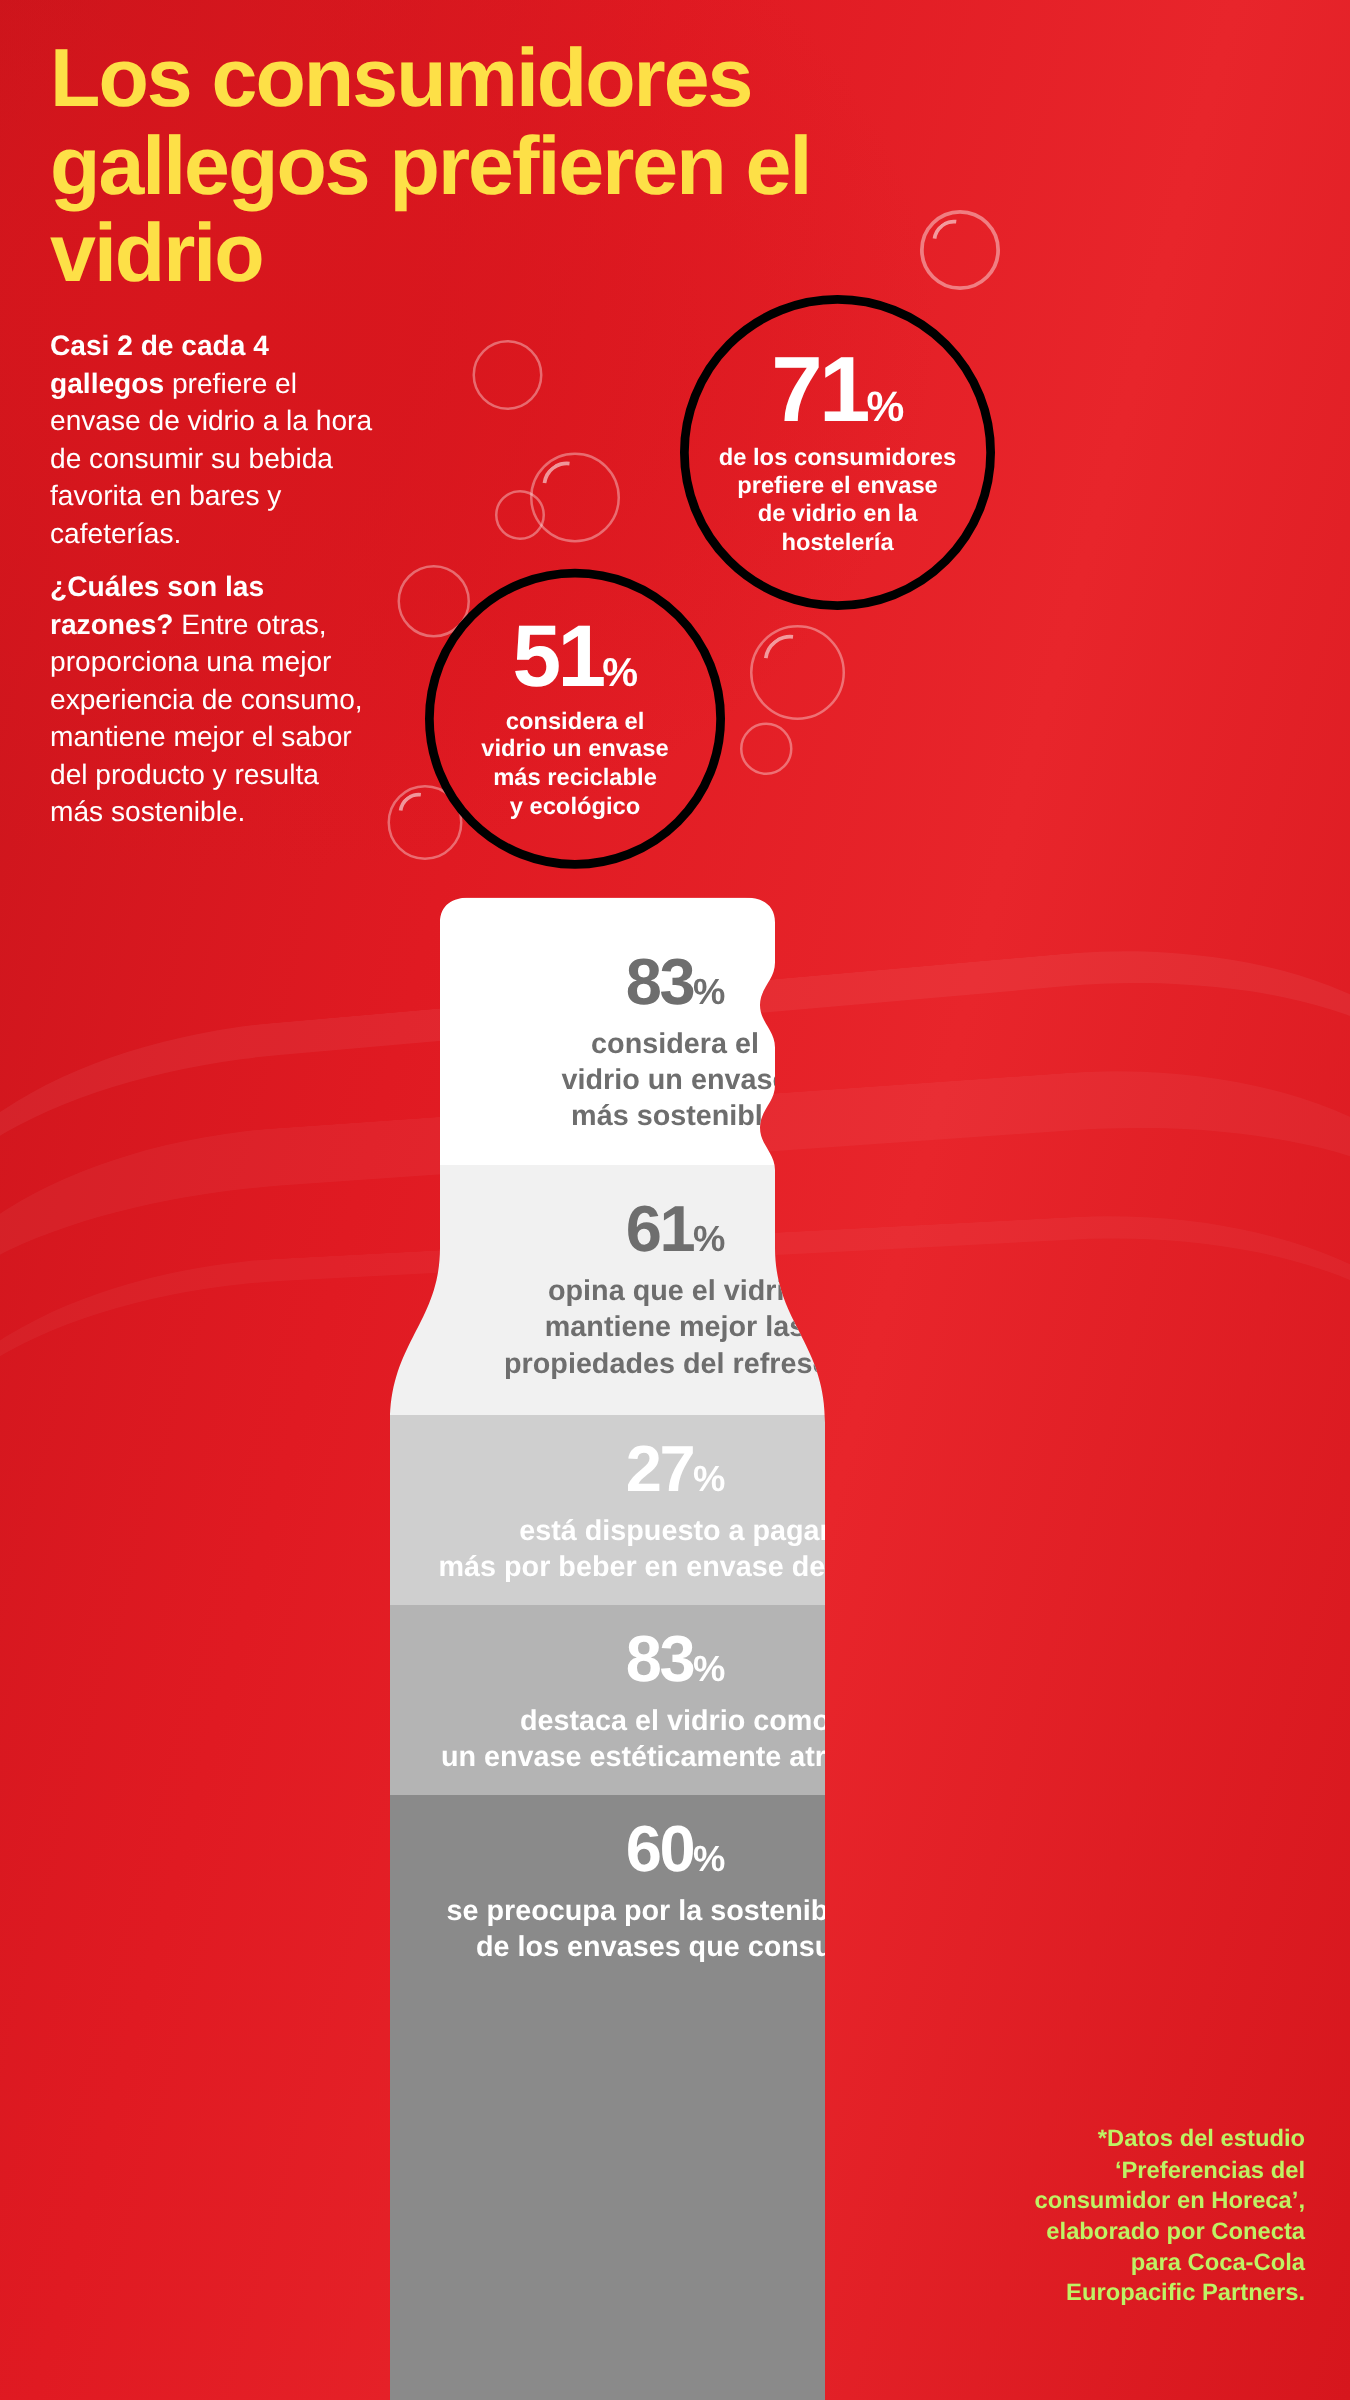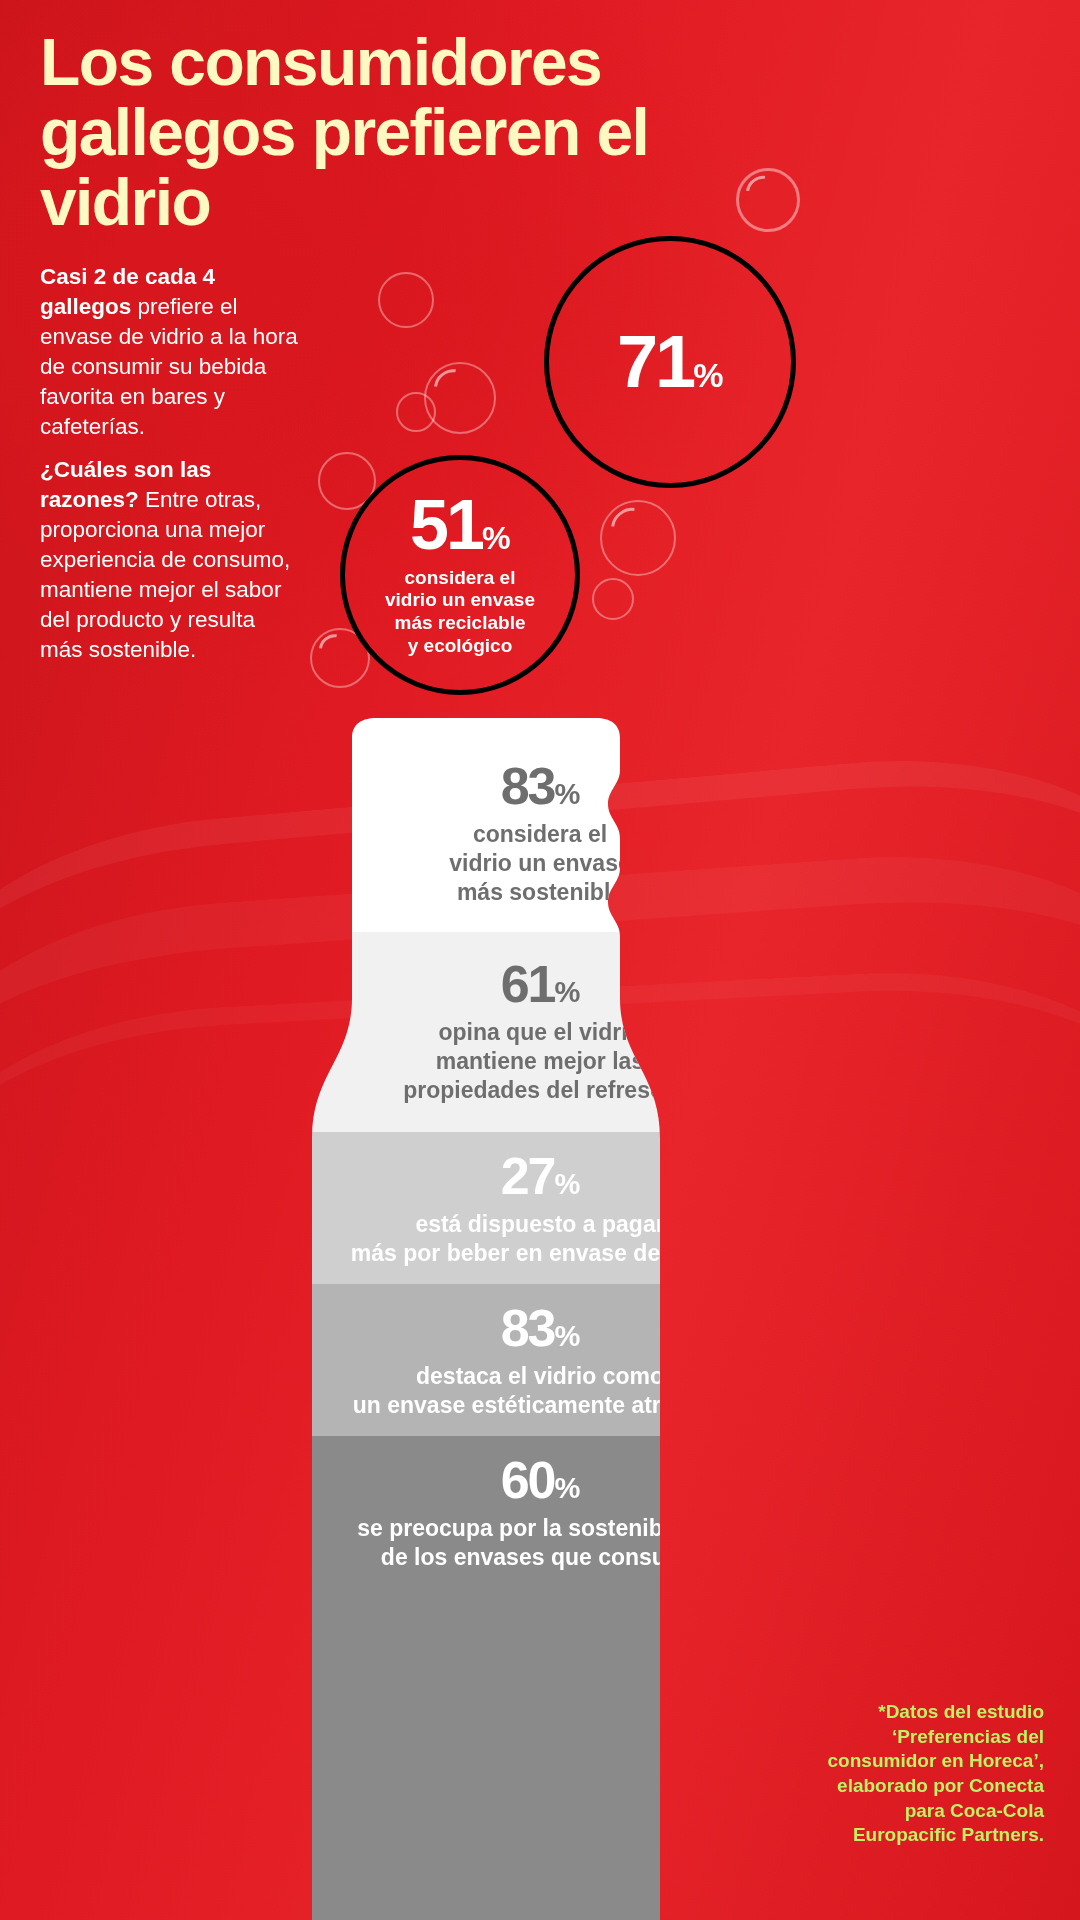--- a/index.html
+++ b/index.html
@@ -56,21 +56,21 @@
     width: 58%; height: 58%;
     left: 12%; top: 8%;
     transform: rotate(-38deg);
   }
 
   
   .headline {
     position: absolute;
     left: 40px; top: 28px;
     width: 700px;
-    color: #fef9c3;
+    color: #fde047;
     font-size: 66px;
     font-weight: 700;
     line-height: 1.06;
     letter-spacing: -1.6px;
   }
 
   
   .copy {
     position: absolute;
     left: 40px;
@@ -81,21 +81,21 @@
     font-weight: 400;
   }
   .copy b { font-weight: 700; }
   .copy.p1 { top: 262px; }
   .copy.p2 { top: 455px; }
 
   
   .stat-circle {
     position: absolute;
     border-radius: 50%;
-    border: 5px solid #000000;
+    border: 7px solid #000000;
     color: #ffffff;
     display: flex;
     flex-direction: column;
     align-items: center;
     justify-content: center;
     text-align: center;
   }
   .stat-circle .num {
     font-weight: 700;
     line-height: 0.95;
@@ -211,20 +211,24 @@
 
 <p class="copy p1">
   <b>Casi 2 de cada 4 gallegos</b><span> prefiere el envase de vidrio a la hora de consumir su bebida favorita en bares y cafeterías.</span>
 </p>
 <p class="copy p2">
   <b>¿Cuáles son las razones?</b><span> Entre otras, proporciona una mejor experiencia de consumo, mantiene mejor el sabor del producto y resulta más sostenible.</span>
 </p>
 
 <div class="stat-circle" id="circle-71">
   <div class="num"><span>71</span><span class="pct">%</span></div>
+  <div class="desc">de los consumidores
+prefiere el envase
+de vidrio en la
+hostelería</div>
 </div>
 
 <div class="stat-circle" id="circle-51">
   <div class="num"><span>51</span><span class="pct">%</span></div>
   <div class="desc">considera el
 vidrio un envase
 más reciclable
 y ecológico</div>
 </div>
 

